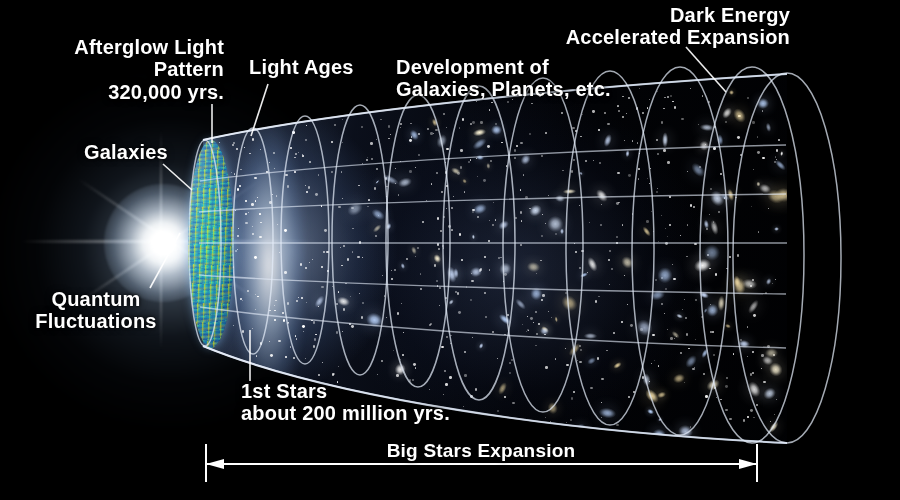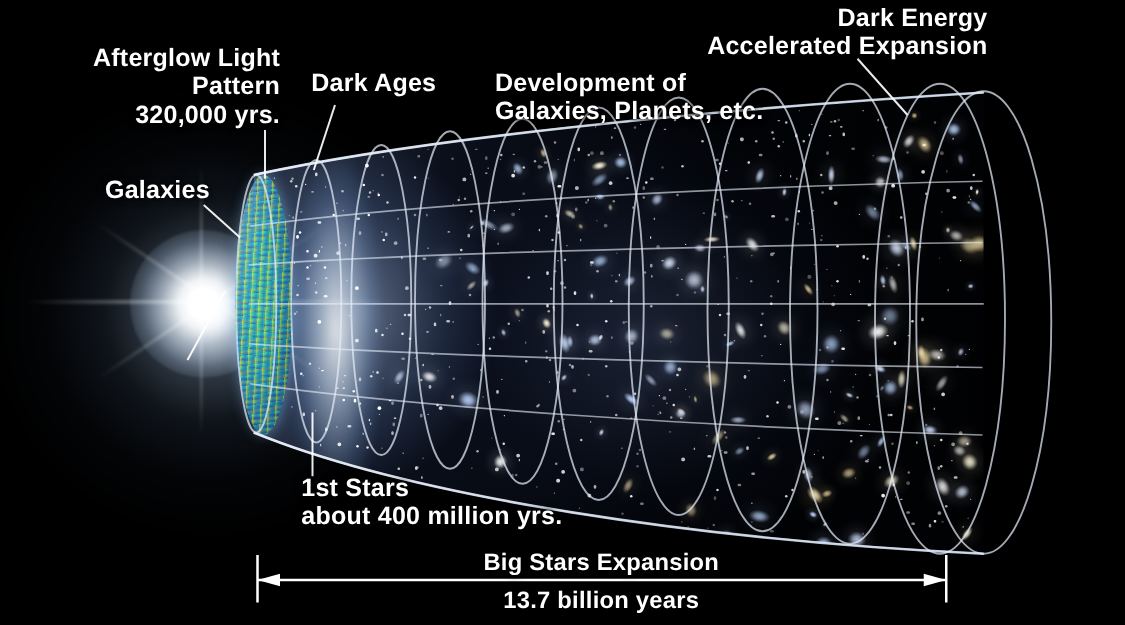--- a/index.html
+++ b/index.html
@@ -918,24 +918,25 @@
       <line x1="757" y1="444" x2="757" y2="482"></line>
       <line x1="206" y1="464" x2="757" y2="464"></line>
       <polygon points="206,464 224,459 224,469" fill="#ffffff" stroke="none"></polygon>
       <polygon points="757,464 739,459 739,469" fill="#ffffff" stroke="none"></polygon>
     </g>
   </svg>
 
   <div class="lbl" id="lbl-afterglow">Afterglow Light
 Pattern
 320,000 yrs.</div>
-  <div class="lbl" id="lbl-darkages">Dark Ages</div>
+  <div class="lbl" id="lbl-darkages">Light Ages</div>
   <div class="lbl" id="lbl-developm">Development of
 Galaxies, Planets, etc.</div>
   <div class="lbl" id="lbl-darkenergy">Dark Energy
 Accelerated Expansion</div>
   <div class="lbl" id="lbl-inflation">Galaxies</div>
+  <div class="lbl" id="lbl-quantum">Quantum
+Fluctuations</div>
   <div class="lbl" id="lbl-firststars">1st Stars
-about 400 million yrs.</div>
+about 200 million yrs.</div>
   <div class="lbl" id="lbl-bigbang">Big Stars Expansion</div>
-  <div class="lbl" id="lbl-years">13.7 billion years</div>
 
 </div>
 
 </body></html>

